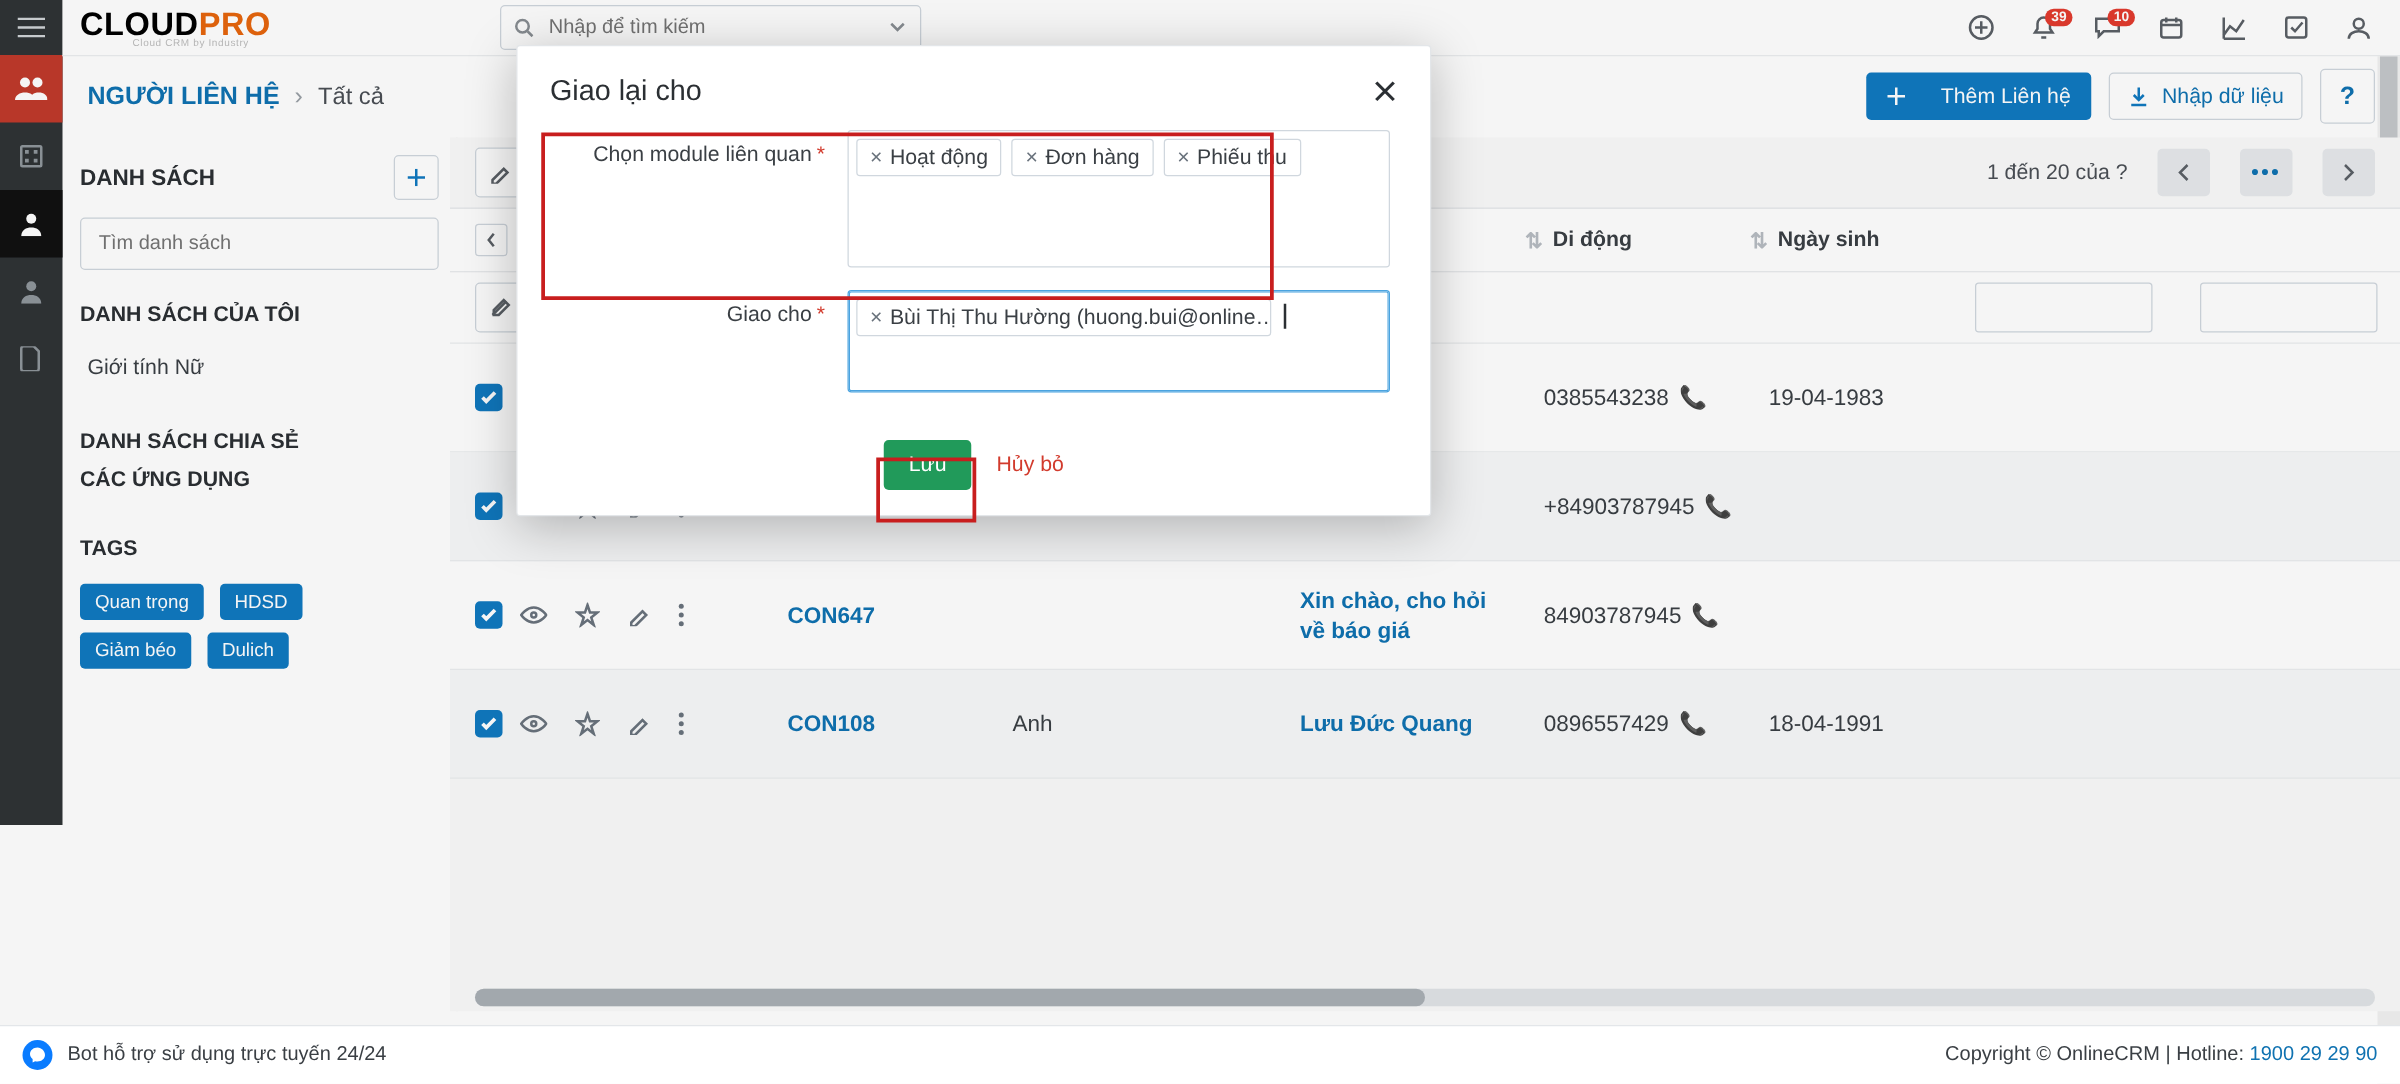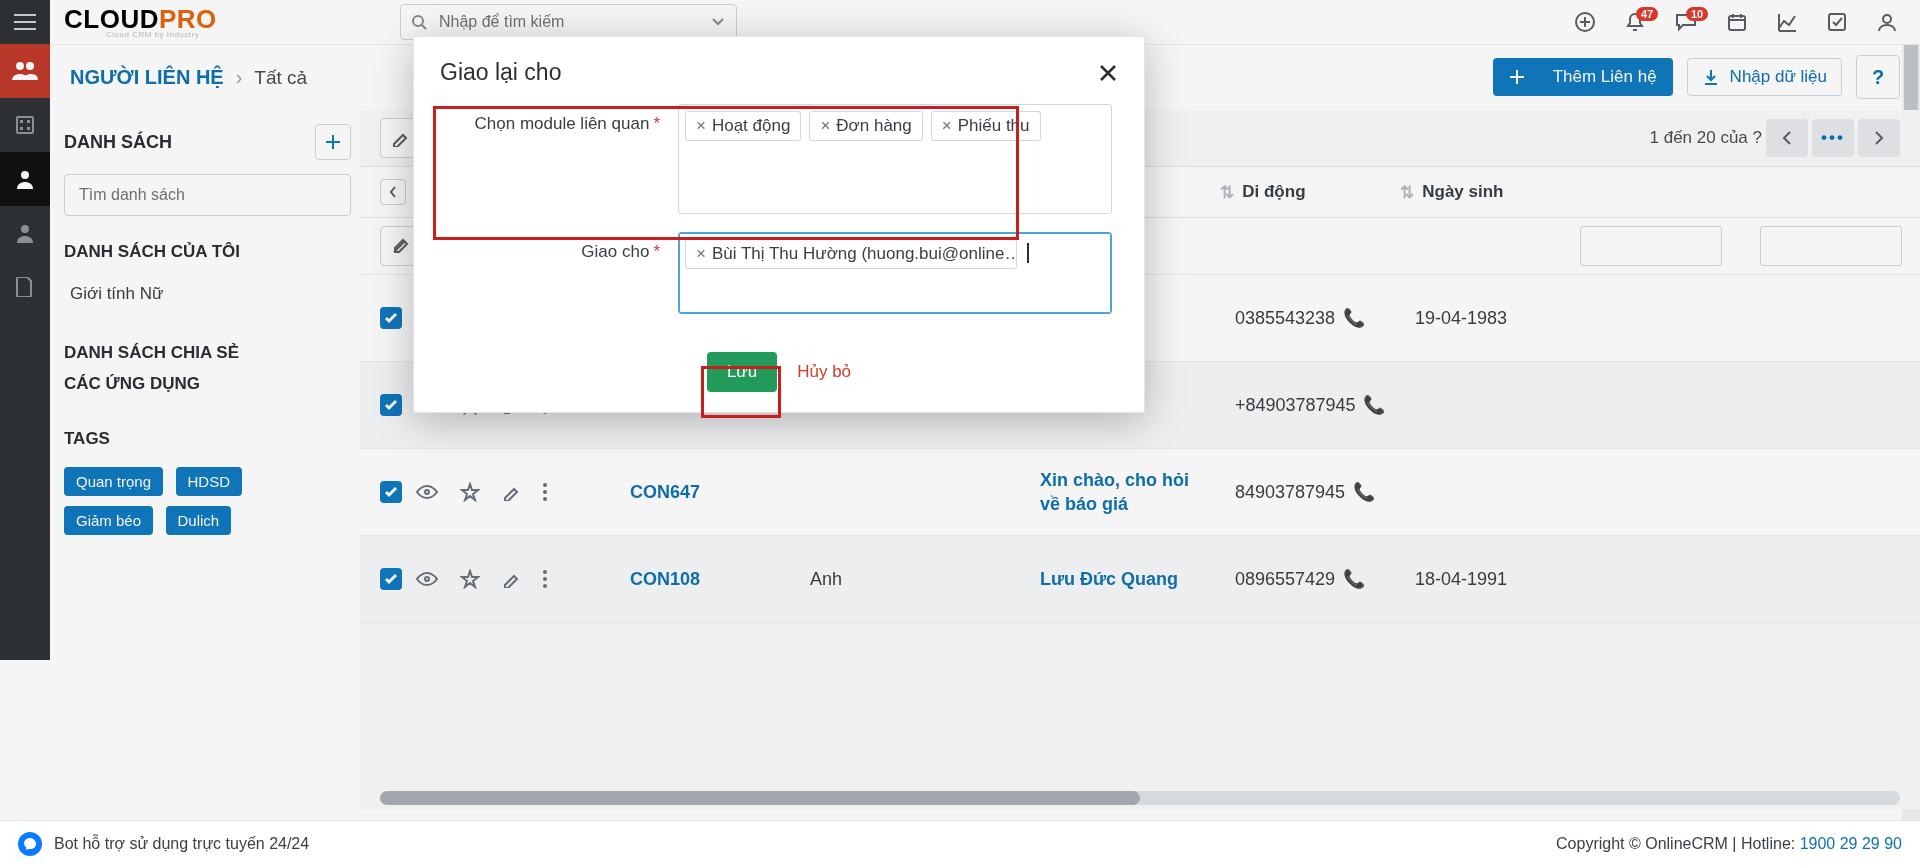--- a/index.html
+++ b/index.html
@@ -66,21 +66,21 @@
   .side-list{margin-top:12px}
   .side-list .it{padding:10px 6px;font-size:17px;color:#3a3f44}
   .side-compact{margin-top:24px;font-size:17px;font-weight:700;color:#2b2f33;line-height:1.8}
   .tags-wrap{margin-top:30px}
   .tag{display:inline-block;background:#1079c0;color:#fff;font-size:15px;padding:6px 12px;border-radius:4px;margin:0 8px 10px 0}
 
   
   .main{position:absolute;left:360px;top:110px;right:0;bottom:58px;background:#fafafa}
   .toolbar{height:56px;display:flex;align-items:center;padding:0 20px;gap:10px}
   .sq{width:38px;height:38px;border:1px solid var(--grey-line);border-radius:4px;display:flex;align-items:center;justify-content:center;color:#5b6066;background:#fff}
-  .pager{margin-left:auto;display:flex;align-items:center;gap:4px;color:#4a4f55;font-size:17px}
+  .pager{margin-left:auto;display:flex;align-items:center;gap:24px;color:#4a4f55;font-size:17px}
   .pbtn{width:42px;height:38px;background:var(--pag-grey);border-radius:4px;display:flex;align-items:center;justify-content:center;color:#5b6066}
   .pbtn.dots{letter-spacing:2px;color:var(--blue);font-weight:800}
 
   .thead{height:50px;display:flex;align-items:center;border-top:1px solid #e3e6e9;border-bottom:1px solid #e3e6e9;padding:0 20px;background:#fff;position:relative}
   .thead .back{width:24px;height:24px;border:1px solid var(--grey-line);border-radius:3px;display:flex;align-items:center;justify-content:center;color:#5b6066;margin-right:16px}
   .chk{width:22px;height:22px;border-radius:4px;background:#1079c0;display:flex;align-items:center;justify-content:center;color:#fff}
   .col{display:flex;align-items:center;gap:8px;color:#3a3f44;font-size:17px;font-weight:600}
   .col .sort{color:#b7bcc2}
   .thead .col-mobile{position:absolute;left:860px}
   .thead .col-dob{position:absolute;left:1040px}
@@ -222,21 +222,21 @@
           <circle cx="11" cy="11" r="9"></circle>
           <line x1="11" y1="6" x2="11" y2="16"></line>
           <line x1="6" y1="11" x2="16" y2="11"></line>
         </svg>
       </span>
     <span class="ticon">
         <svg width="22" height="22" fill="none" stroke="#5b6066" stroke-width="2">
           <path d="M11 3a5 5 0 0 1 5 5v4l2 3H4l2-3V8a5 5 0 0 1 5-5z"></path>
           <line x1="9" y1="19" x2="13" y2="19"></line>
         </svg>
-        <span class="badge">47</span>
+        <span class="badge">39</span>
       </span>
     <span class="ticon">
         <svg width="24" height="22" fill="none" stroke="#5b6066" stroke-width="2">
           <path d="M3 4h18v10H9l-4 4v-4H3z"></path>
         </svg>
         <span class="badge">10</span>
       </span>
     <span class="ticon">
         <svg width="22" height="22" fill="none" stroke="#5b6066" stroke-width="2">
           <rect x="3" y="5" width="16" height="14" rx="2"></rect>

